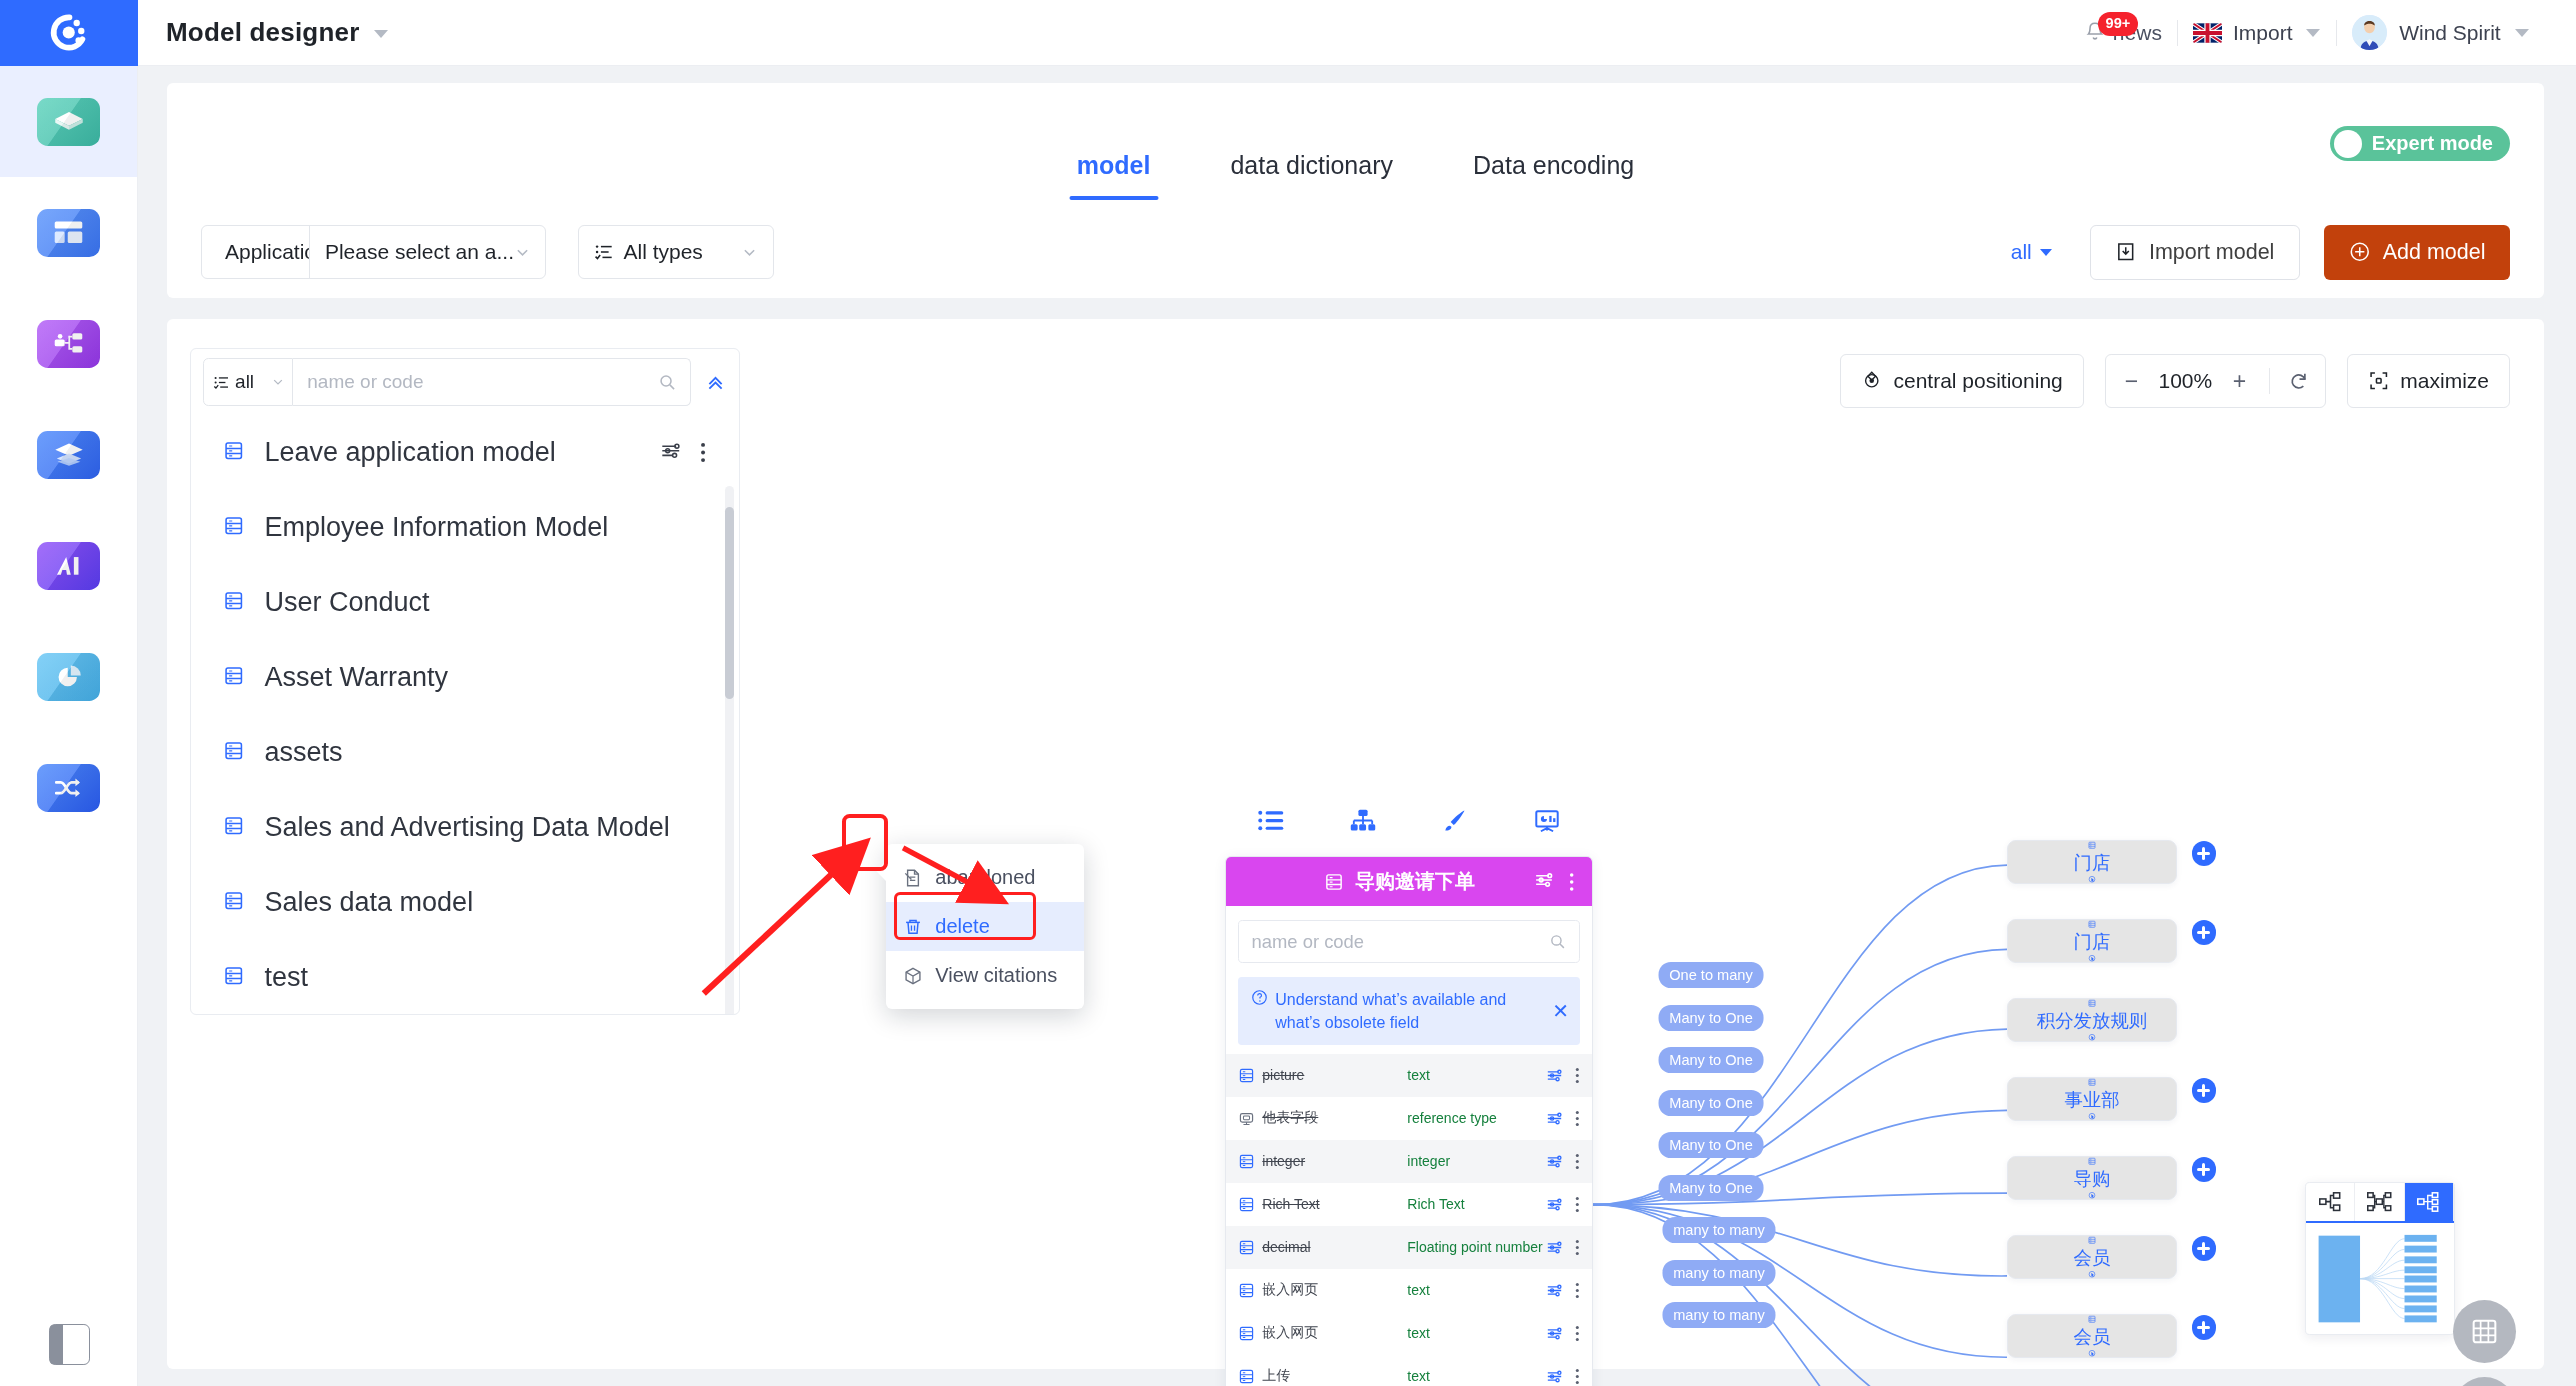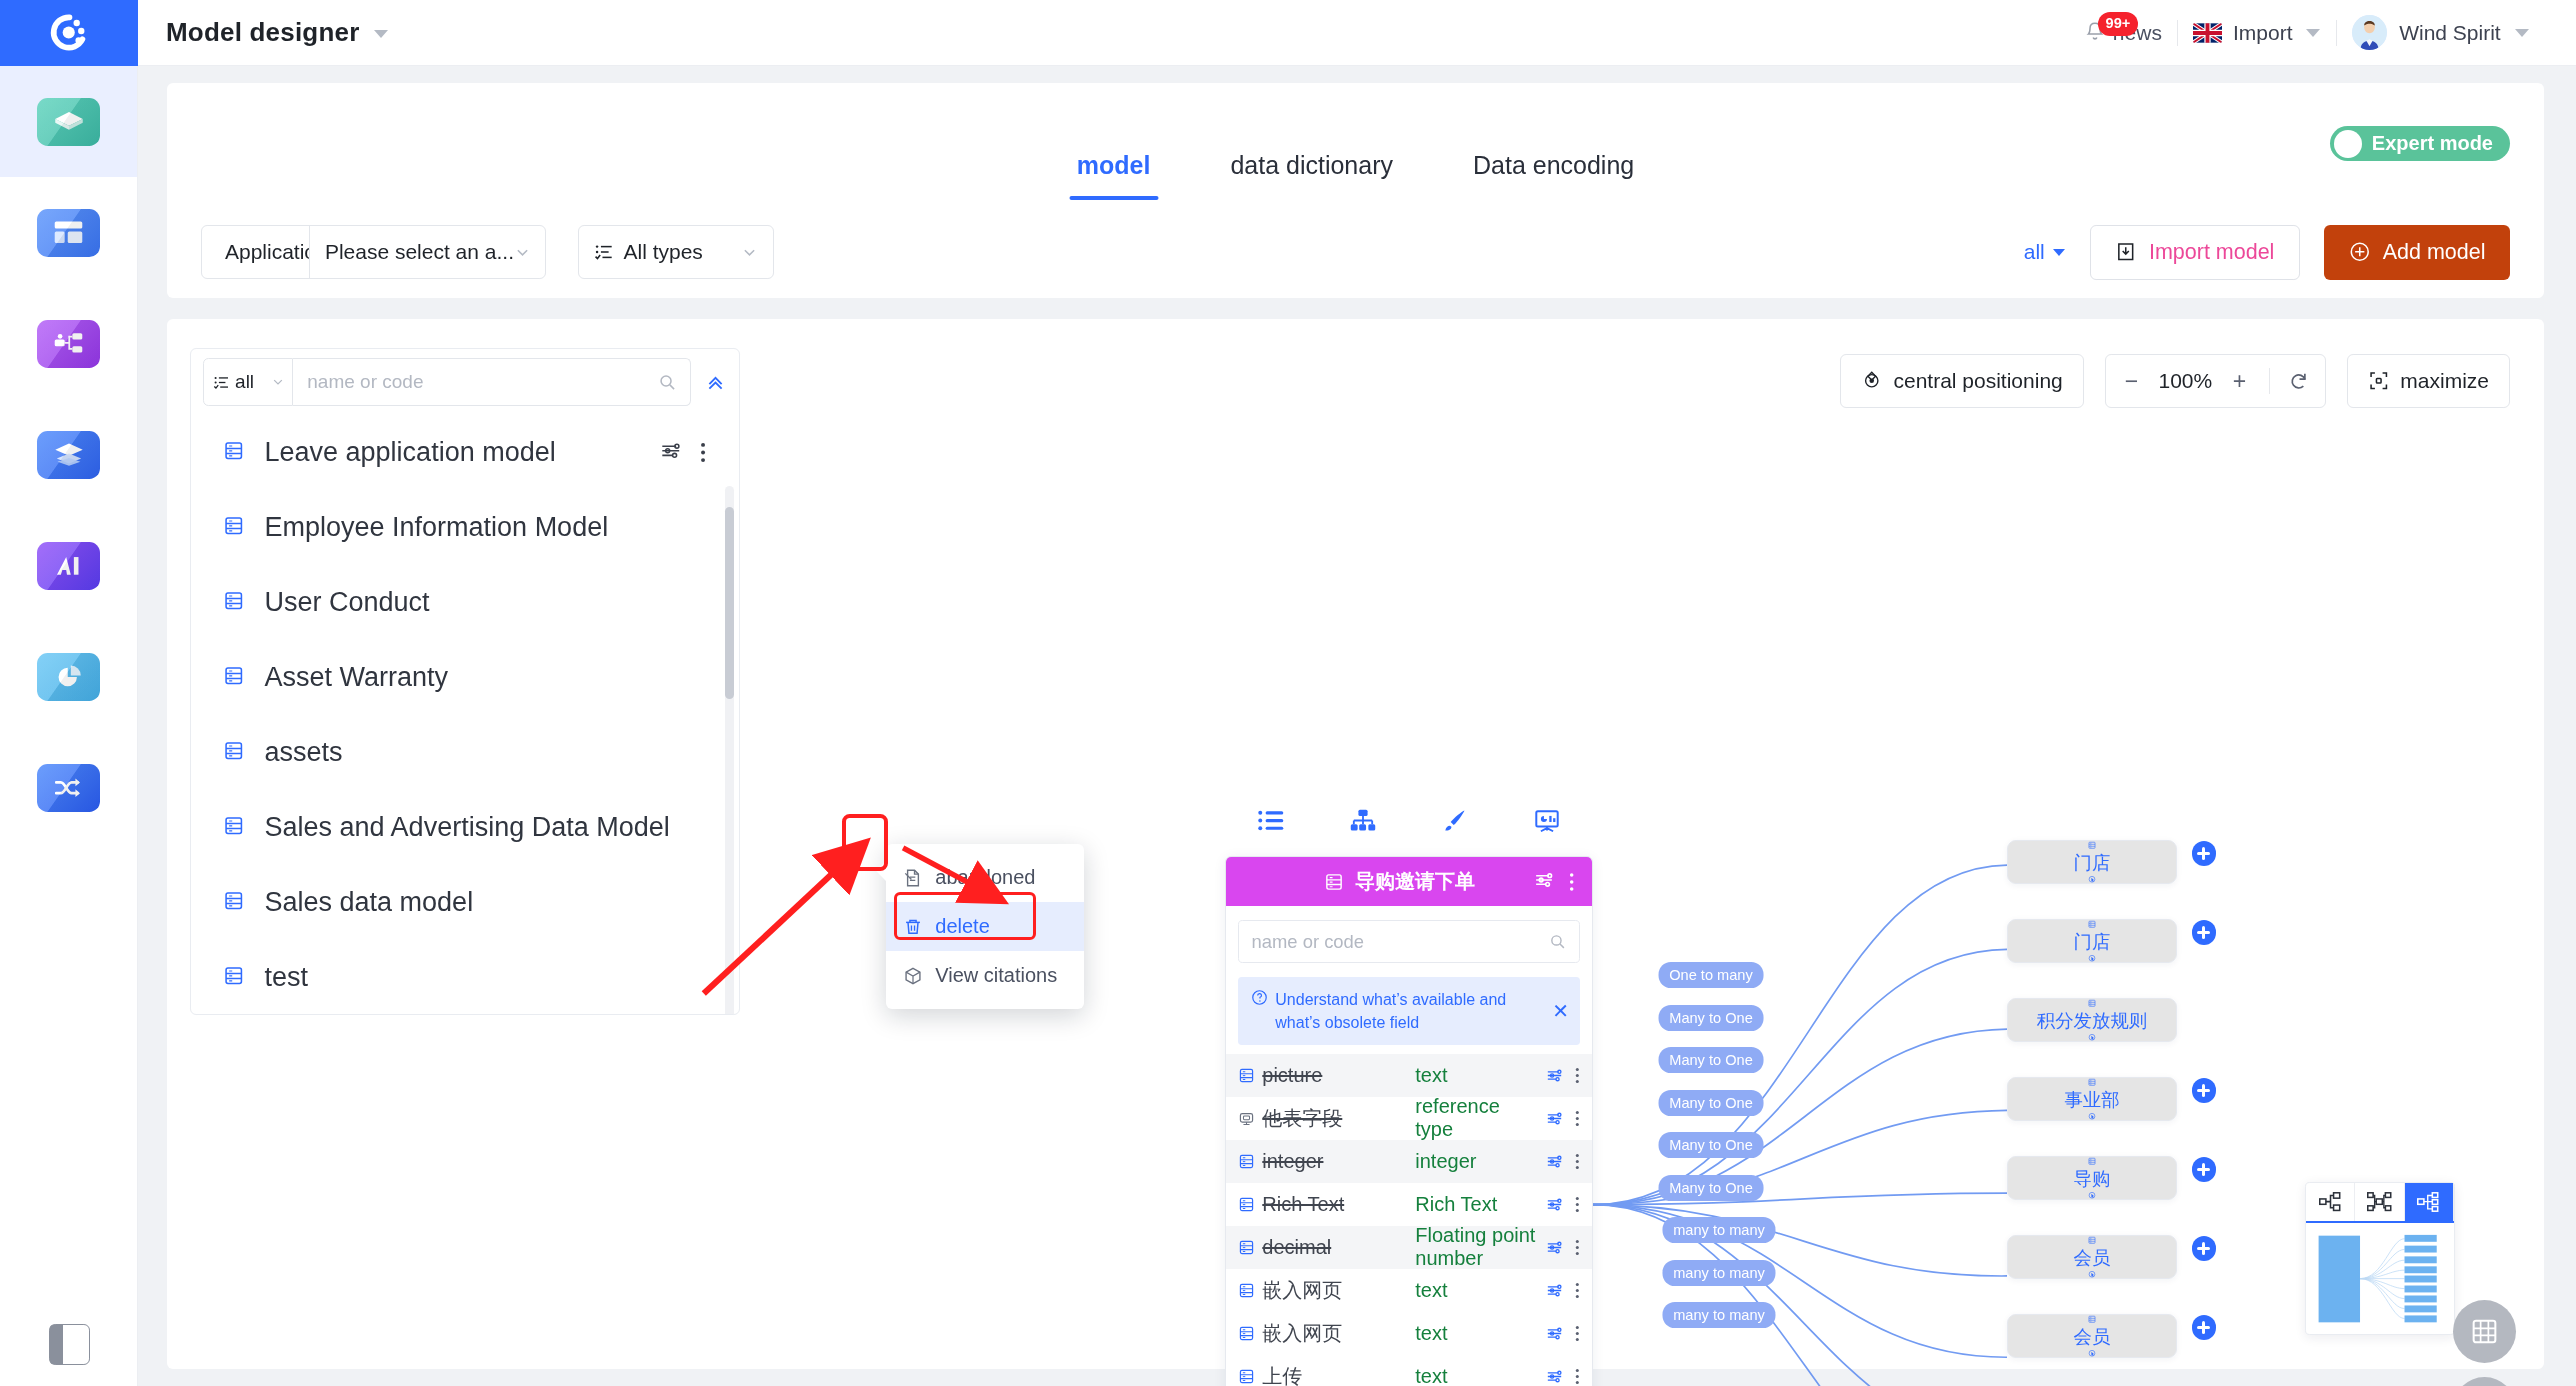--- a/index.html
+++ b/index.html
@@ -50,21 +50,21 @@
   #filterbar { position:absolute; left:0; top:123px; width:100%; height:92px; display:flex; align-items:center; padding:0 34px;}
   .fld { height:54px; border:0.8px solid #e3e6eb; border-radius:6.1px; display:flex; align-items:center; background:#fff;}
   #app-select { width:345px; }
   #app-prefix { height:52px; display:flex; align-items:center; gap:7.7px; padding:0 12.3px 0 15.3px; border-right:0.8px solid #e3e6eb; font-size:21px; color:#1f2329; white-space:nowrap; overflow:hidden; max-width:150px;}
   #app-value { flex:1; display:flex; align-items:center; justify-content:space-between; padding:0 14px 0 15.3px; font-size:21px; color:#1f2329; white-space:nowrap;}
   #type-select { width:196px; margin-left:32px; justify-content:space-between; padding:0 15.3px;}
   #type-select .tsel-inner{display:flex;align-items:center;gap:9.2px;font-size:21px;color:#1f2329;}
   #filter-right { margin-left:auto; display:flex; align-items:center; gap:24.5px;}
   #all-drop { font-size:21px; color:#2f6bff; display:flex; align-items:center; gap:8.4px; cursor:pointer;}
   .btn { height:55px; border-radius:6.1px; display:flex; align-items:center; justify-content:center; gap:12.3px; font-size:21.5px; cursor:pointer; padding:0 24.5px;}
-  #import-btn { border:0.8px solid #dfe2e8; color:#ec4899; background:#fff;}
+  #import-btn { border:0.8px solid #dfe2e8; color:#404040; background:#fff;margin-left:13px;}
   #add-btn { background:#c2410c; color:#fff; font-weight:500;}
   
   #work-card { position:absolute; left:29px; top:253px; width:2377px; height:1050px; background:#fff; border-radius:6.1px;}
   
   #model-panel { position:absolute; left:23px; top:29px; width:550px; height:667px; border:0.8px solid #e9ecf1; border-radius:6.1px; background:#fff;}
   #mp-search { height:66px; display:flex; align-items:center; padding:0 0 0 12.3px; gap:0; }
   #mp-type { width:90px; height:48px; border:0.8px solid #e3e6eb; border-radius:5.4px 0 0 5.4px; display:flex; align-items:center; justify-content:space-between; padding:0 7.7px 0 9.2px; font-size:19px; color:#1f2329; gap:4.6px;}
   #mp-input { flex:1; height:48px; border:0.8px solid #e3e6eb; border-left:none; border-radius:0 5.4px 5.4px 0; display:flex; align-items:center; padding:0 14px; }
   #mp-input span { font-size:19px; color:#b3b8c2;}
   #mp-collapse { width:48px; height:48px; display:flex; align-items:center; justify-content:center; cursor:pointer;}
@@ -100,21 +100,21 @@
   .vt { width:43px; height:35px; display:flex; align-items:center; justify-content:center; cursor:pointer;}
   #entity-card { border:0.8px solid #e6e9ef; border-radius:6.1px; background:#fff; box-shadow:0 2.3px 12.3px rgba(25,40,80,.07); overflow:hidden;}
   #entity-head { height:49px; background:#d946ef; display:flex; align-items:center; padding:0 12.3px 0 0; position:relative;}
   #entity-title { flex:1; display:flex; align-items:center; justify-content:center; gap:10.7px; color:#fff; font-size:20px; font-weight:600; padding-left:40px;}
   #entity-head-actions { display:flex; align-items:center; gap:9.2px;}
   #entity-search { margin:14px 12.3px 0; height:43px; border:0.8px solid #e6e9ef; border-radius:4.6px; display:flex; align-items:center; padding:0 12.3px;}
   #entity-search span { font-size:18.4px; color:#b3b8c2; flex:1;}
   #entity-tip { margin:14px 12.3px 9.2px; background:#e6edfe; border-radius:3.8px; display:flex; align-items:flex-start; padding:10.7px 10.7px 10.7px 12.3px; gap:7.7px;}
   #entity-tip .tip-txt { flex:1; font-size:16px; line-height:1.45; color:#2f6bff;}
   #entity-tip .tip-x { color:#2f6bff; font-size:20px; line-height:1; cursor:pointer; align-self:center;}
-  .frow { height:43px; display:flex; align-items:center; padding:0 12.3px; gap:16px; font-size:20px;}
+  .frow { height:43px; display:flex; align-items:center; padding:0 12.3px; gap:8px; font-size:14px;}
   .frow.alt { background:#f4f5f7;}
   .fname { display:flex; align-items:center; gap:7px; width:161px; color:#40454f;}
   .fname.obsolete span.t { text-decoration:line-through;}
   .ftype { flex:1; color:#15803d; }
   .factions { display:flex; align-items:center; gap:12.3px; }
   
   #graph { position:absolute; left:1426px; top:460px; width:966px; height:813px; z-index:5;}
   .rel-label { position:absolute; background:#8fabf5; color:#fff; font-size:14.6px; border-radius:12.3px; padding:4.6px 10.7px 5.4px; white-space:nowrap; transform:translate(-50%,-50%);}
   .node { position:absolute; height:44px; border:0.8px solid #e6e9ef; border-radius:9px; background:#e5e5e5; display:flex; align-items:center; padding:0 10.7px; width:170px; box-shadow:0 1.5px 6.1px rgba(25,40,80,.05);flex-direction:column;}
   .node .nlabel { flex:1; text-align:center; font-size:18.4px; color:#2f6bff;}

